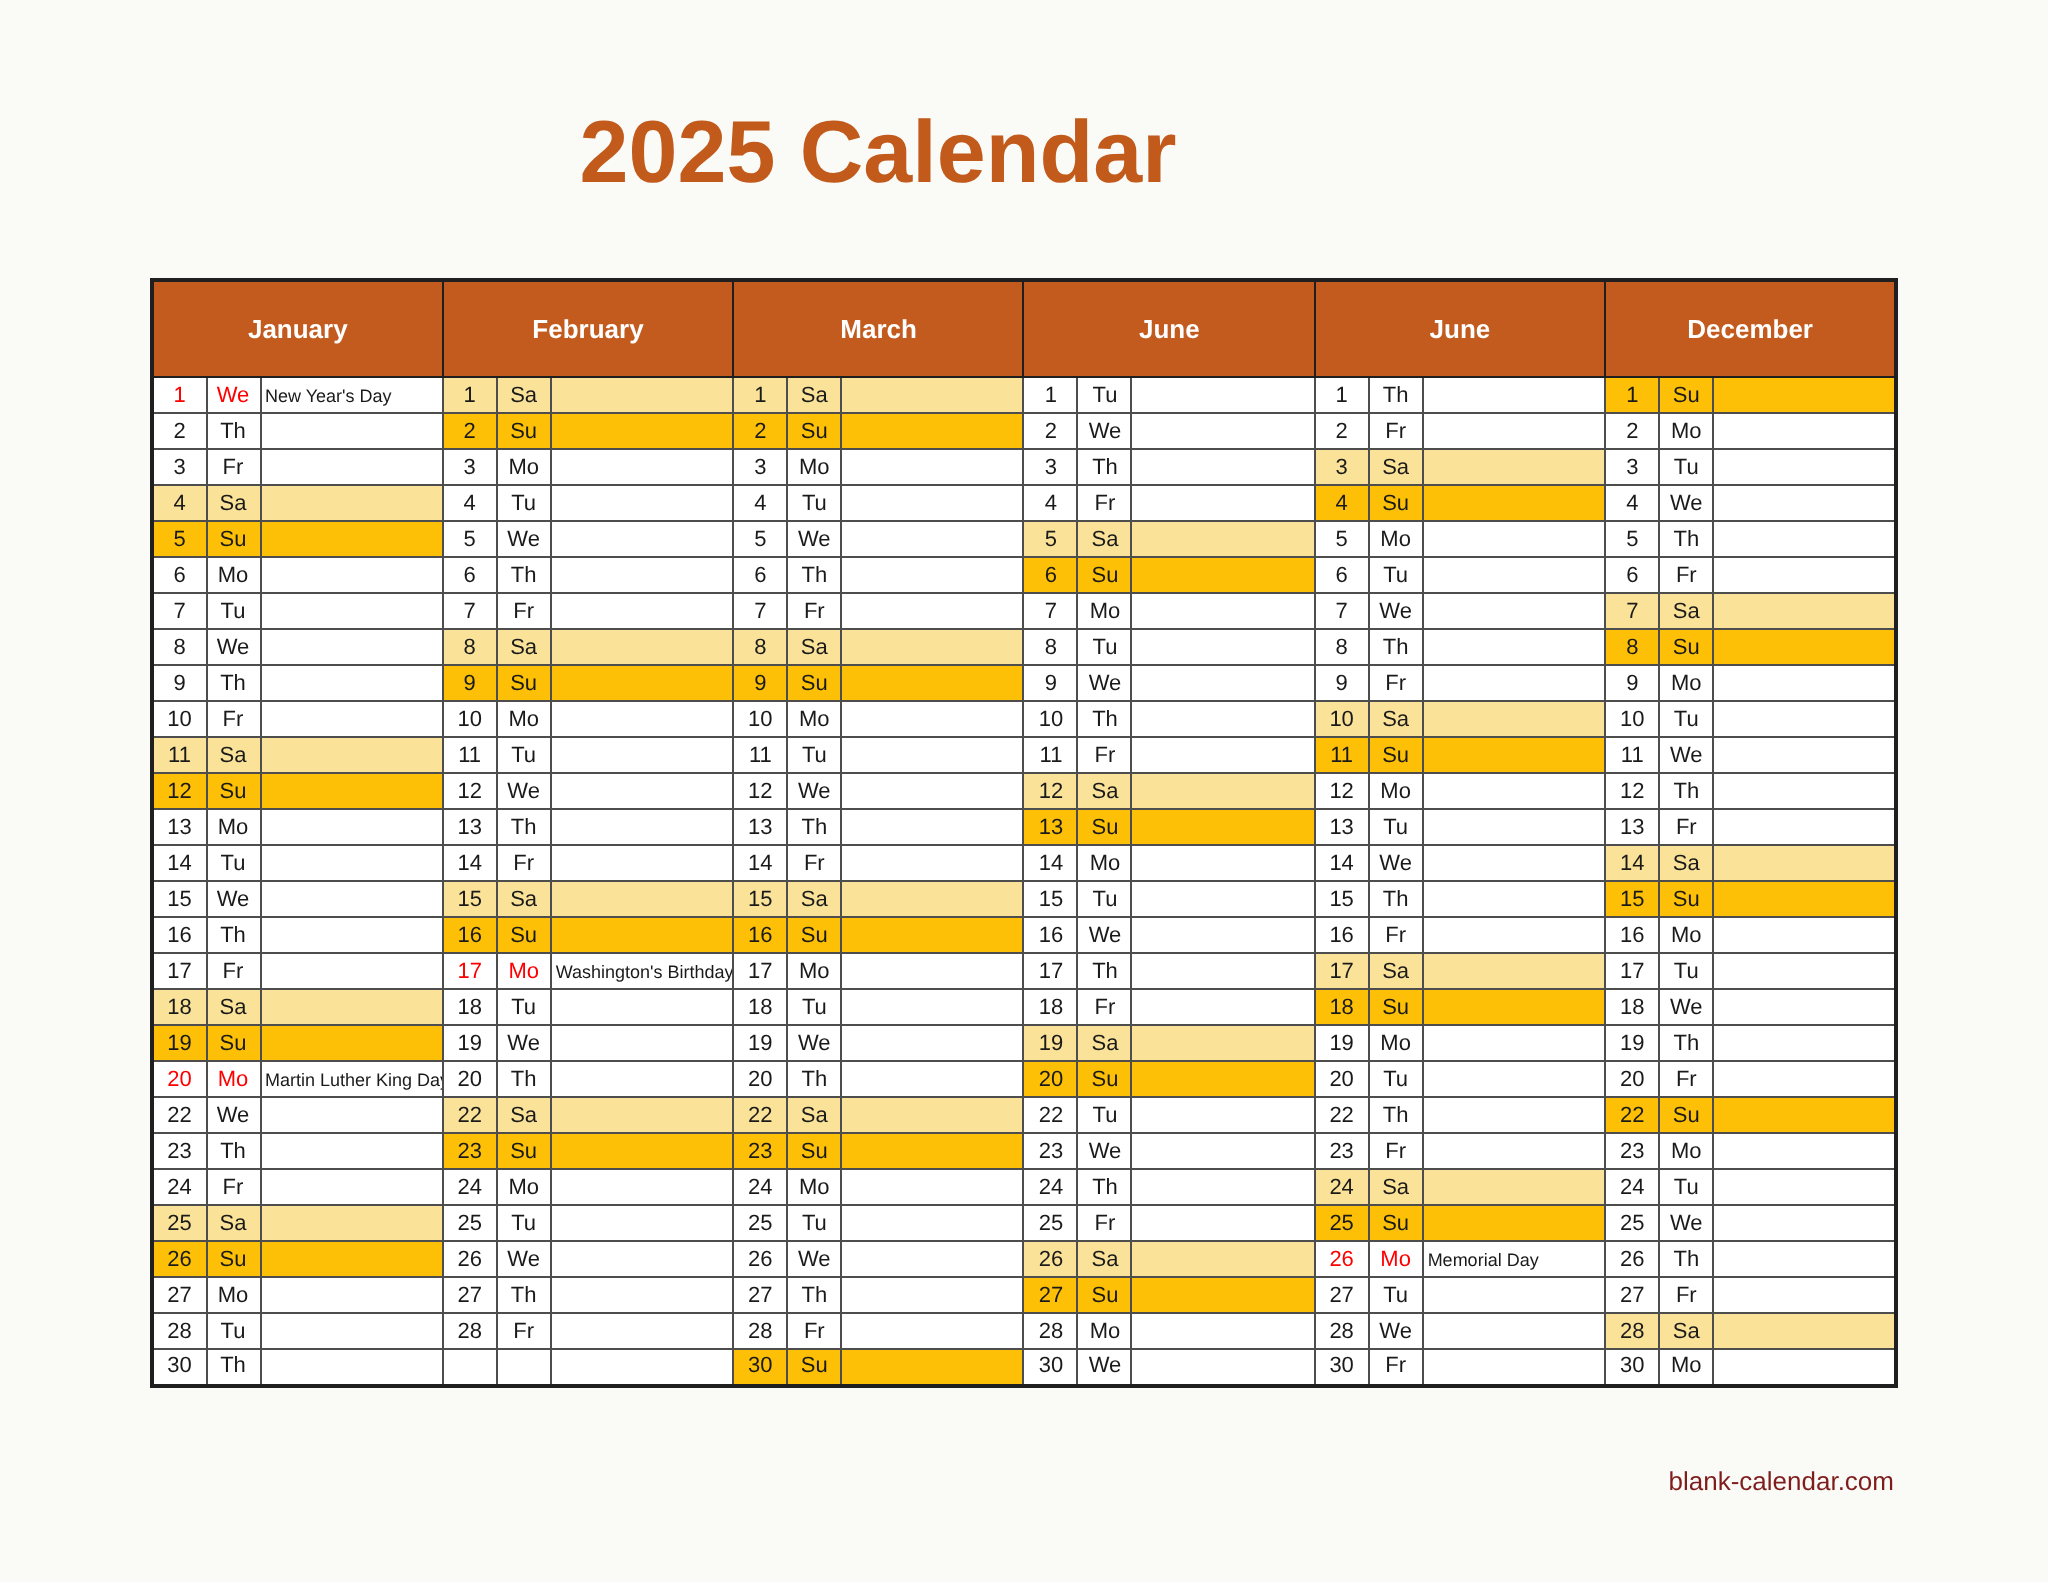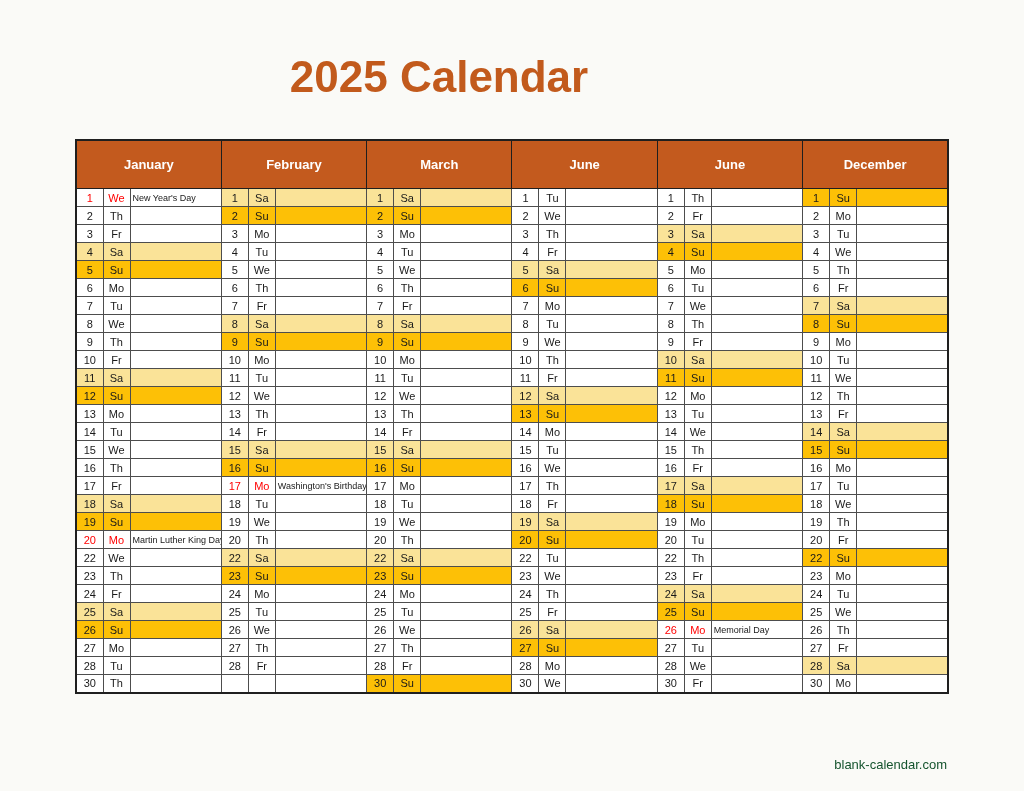--- a/index.html
+++ b/index.html
@@ -48,22 +48,22 @@
     padding:0;font-size:11px;line-height:16px;
     background:#FFFFFF;overflow:hidden;white-space:nowrap;
   }
   td.num{text-align:center;}
   td.wd{text-align:center;}
   td.note{text-align:left;padding-left:2px;font-size:9px;}
   td.sat{background:var(--sat-bg);}
   td.sun{background:var(--sun-bg);}
   td.hol{color:var(--holiday-red);}
   .site-credit{
-    position:absolute;top:757px;right:77px;
-    font-size:13px;color:#14532d;
+    position:absolute;top:733px;right:77px;
+    font-size:13px;color:#7f1d1d;
   }
 </style>
 </head>
 <body>
 
 <h1 class="page-title">2025 Calendar</h1>
 
 <table class="calendar">
   <colgroup>
     <col class="c-num">

